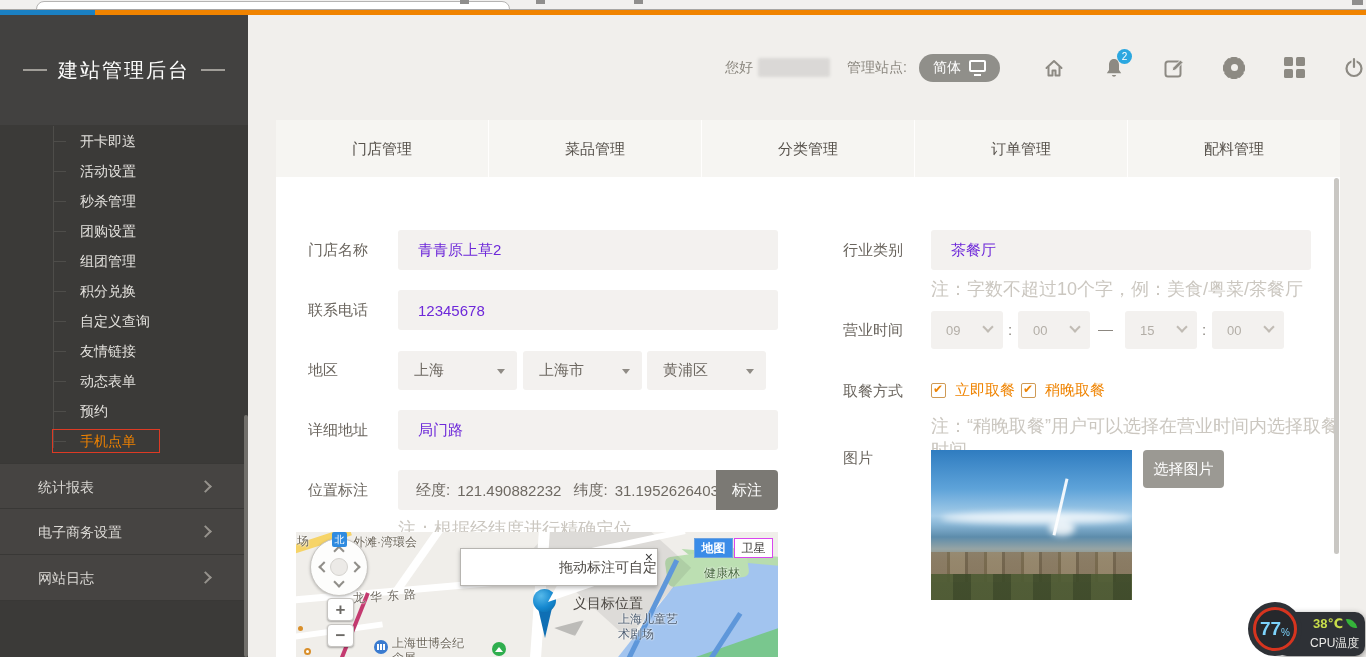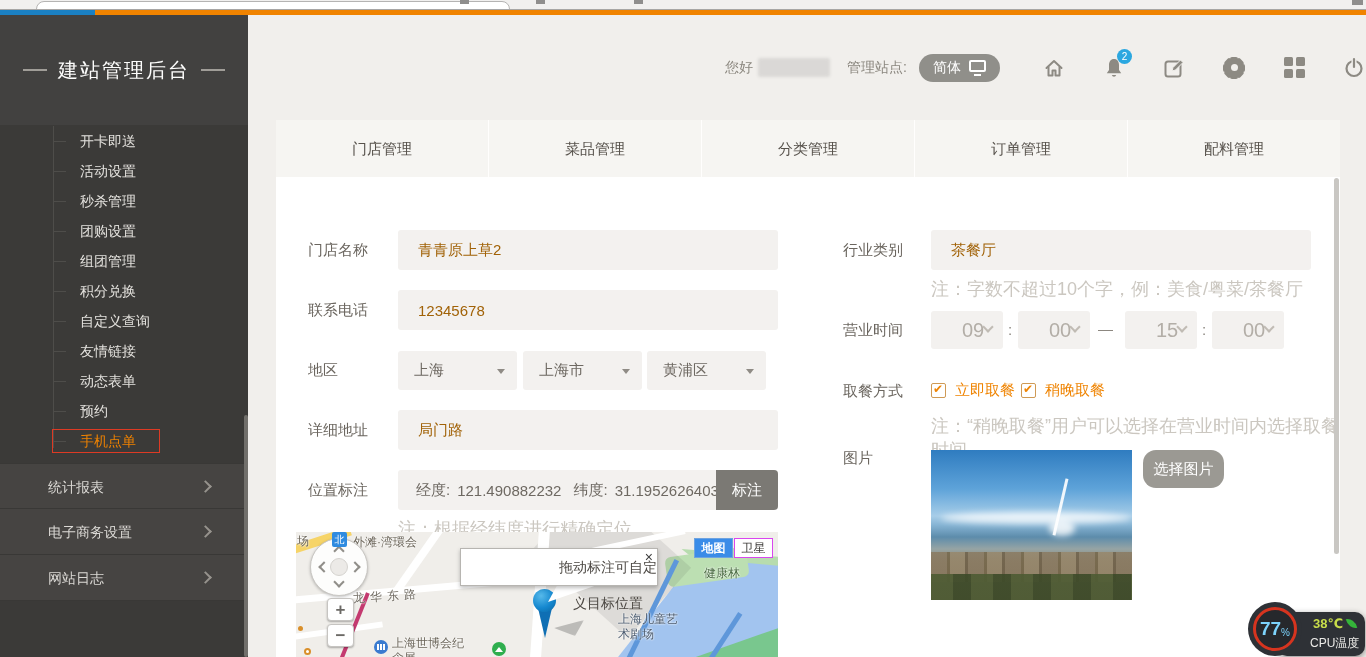--- a/index.html
+++ b/index.html
@@ -21,21 +21,21 @@
   .sidebar-header { position:absolute; left:0; top:0; width:248px; height:110px; background:#424140; display:flex; align-items:center; justify-content:center; gap:11px; }
   .title-dash { width:24px; height:2px; background:#a09d98; }
   .sidebar-title { color:#fdfdfc; font-size:20px; font-weight:400; letter-spacing:2px; }
   .menu { position:absolute; left:0; top:111px; width:248px; }
   .tree-line { position:absolute; left:53px; top:0; width:1px; height:322px; background:#4e4d4a; }
   .menu-item { position:relative; height:30px; line-height:30px; padding-left:80px; font-size:14px; color:#e4e2de; cursor:pointer; }
   .menu-item::before { content:""; position:absolute; left:53px; top:15px; width:13px; height:1px; background:#4e4d4a; }
   .menu-item.active { color:#ef8201; }
   .active-box { position:absolute; left:52px; top:3px; width:108px; height:24px; border:1px solid #dd3a24; }
   .sections { position:absolute; left:0; top:448px; width:248px; }
-  .section-row { position:relative; height:46px; line-height:46px; padding-left:48px; font-size:14px; color:#dbd9d5; background:#464442; border-bottom:1px solid #393836; cursor:pointer; }
+  .section-row { position:relative; height:46px; line-height:46px; padding-left:38px; font-size:14px; color:#dbd9d5; background:#464442; border-bottom:1px solid #393836; cursor:pointer; }
   .section-row:first-child { border-top:1px solid #393836; }
   .chev-right { position:absolute; right:38px; top:18px; width:9px; height:9px; border-top:2px solid #96938d; border-right:2px solid #96938d; transform:rotate(45deg); }
   .side-scroll { position:absolute; left:244px; top:400px; width:4px; height:242px; background:#716f6b; border-radius:2px; }
 
   
   .topbar { position:absolute; left:248px; top:15px; width:1118px; height:105px; display:flex; align-items:center; justify-content:flex-end; }
   .greeting { font-size:14px; color:#8b877f; }
   .redacted { width:72px; height:19px; margin-left:5px; background:#dad8d6; border-radius:2px; filter:blur(1.5px); }
   .site-label { font-size:14px; color:#8b877f; margin-left:17px; }
   .lang-pill { margin-left:12px; height:28px; padding:0 14px; background:#908f8a; border:none; border-radius:14px; color:#fff; font-size:14px; display:flex; align-items:center; gap:8px; cursor:pointer; }
@@ -53,35 +53,35 @@
   .grid-icon span { background:#8d8a83; border-radius:1.5px; }
 
   
   .tabs { position:absolute; left:276px; top:120px; width:1064px; height:57px; background:#f6f5f2; display:flex; }
   .tab { flex:1; text-align:center; line-height:57px; font-size:15px; color:#57524c; cursor:pointer; }
   .tab + .tab { border-left:1px solid #fffefd; }
 
   
   .panel { position:absolute; left:276px; top:177px; width:1064px; height:480px; background:#fff; }
   .flabel { position:absolute; font-size:15px; color:#6b665f; }
-  .finput { position:absolute; background:#f3f1ef; border-radius:3px; font-size:15px; color:#a16207; display:flex; align-items:center; padding-left:20px; }
+  .finput { position:absolute; background:#f3f1ef; border-radius:3px; font-size:15px; color:#6d28d9; display:flex; align-items:center; padding-left:20px; }
   .fnote { position:absolute; font-size:18px; color:#cbc7c0; }
   .sel { position:absolute; background:#f3f1ef; border-radius:3px; font-size:15px; color:#6e6962; display:flex; align-items:center; padding-left:16px; cursor:pointer; }
   .caret { position:absolute; right:12px; top:50%; margin-top:-2px; width:0; height:0; border-left:4px solid transparent; border-right:4px solid transparent; border-top:5px solid #8f8b85; }
-  .tsel { position:absolute; width:72px; height:38px; background:#f3f1ef; border-radius:3px; font-size:20px; color:#b3aea7; display:flex; align-items:center; padding-left:31px; cursor:pointer; }
+  .tsel { position:absolute; width:72px; height:38px; background:#f3f1ef; border-radius:3px; font-size:13px; color:#b3aea7; display:flex; align-items:center; padding-left:15px; cursor:pointer; }
   .tchev { position:absolute; right:11px; top:12px; width:8px; height:8px; border-right:2px solid #c0bbb4; border-bottom:2px solid #c0bbb4; transform:rotate(45deg); }
   .tsep { position:absolute; font-size:15px; color:#8c8780; }
   .mark-btn { position:absolute; right:0; top:0; width:62px; height:40px; background:#7b7974; color:#fff; font-size:15px; border:none; border-radius:0 4px 4px 0; cursor:pointer; }
   .loc-box { position:absolute; left:122px; top:293px; width:380px; height:40px; background:#f3f1ef; border-radius:3px; display:flex; align-items:center; padding-left:18px; font-size:15px; color:#6e6962; }
   .loc-box .v { margin-left:7px; }
   .loc-box .lat-l { margin-left:12px; }
   .checkbox { position:relative; width:15px; height:15px; background:#fff; border:1px solid #cf9a55; border-radius:2px; display:inline-block; cursor:pointer; }
   .checkbox::after { content:"✔"; position:absolute; left:1px; top:-2px; font-size:12px; color:#ef8300; font-weight:bold; }
   .pickup-opt { position:absolute; display:flex; align-items:center; gap:9px; font-size:15px; color:#ef8300; }
-  .choose-btn { position:absolute; left:867px; top:273px; width:81px; height:38px; background:#9b9993; color:#fff; font-size:15px; border:none; border-radius:13px; cursor:pointer; }
+  .choose-btn { position:absolute; left:867px; top:273px; width:81px; height:38px; background:#9b9993; color:#fff; font-size:15px; border:none; border-radius:4px; cursor:pointer; }
   .panel-scroll { position:absolute; left:1058px; top:1px; width:5px; height:376px; background:#c9c7c3; border-radius:3px; }
 
   
   .photo { position:absolute; left:655px; top:273px; width:201px; height:150px; overflow:hidden;
     background:linear-gradient(180deg,#2f7cc0 0%,#5ea3d9 26%,#a7cde8 44%,#86b4d4 50%,#5d8cab 58%,#96a4a4 66%,#8e8673 74%,#7c7260 84%,#6e6450 100%); }
   .cloud { position:absolute; left:10px; top:62px; width:190px; height:12px; background:rgba(255,255,255,.75); border-radius:50%; filter:blur(3px); }
   .jet { position:absolute; left:128px; top:28px; width:3px; height:58px; background:rgba(255,255,255,.9); transform:rotate(13deg); filter:blur(.5px); }
   .jet-plume { position:absolute; left:118px; top:70px; width:26px; height:16px; background:rgba(255,255,255,.8); border-radius:50%; filter:blur(3px); }
   .buildings { position:absolute; left:0; top:102px; width:201px; height:30px;
     background:repeating-linear-gradient(90deg,#8a7a61 0 16px,#756649 16px 19px,#97876b 19px 34px,#6f6048 34px 37px); opacity:.85; }

